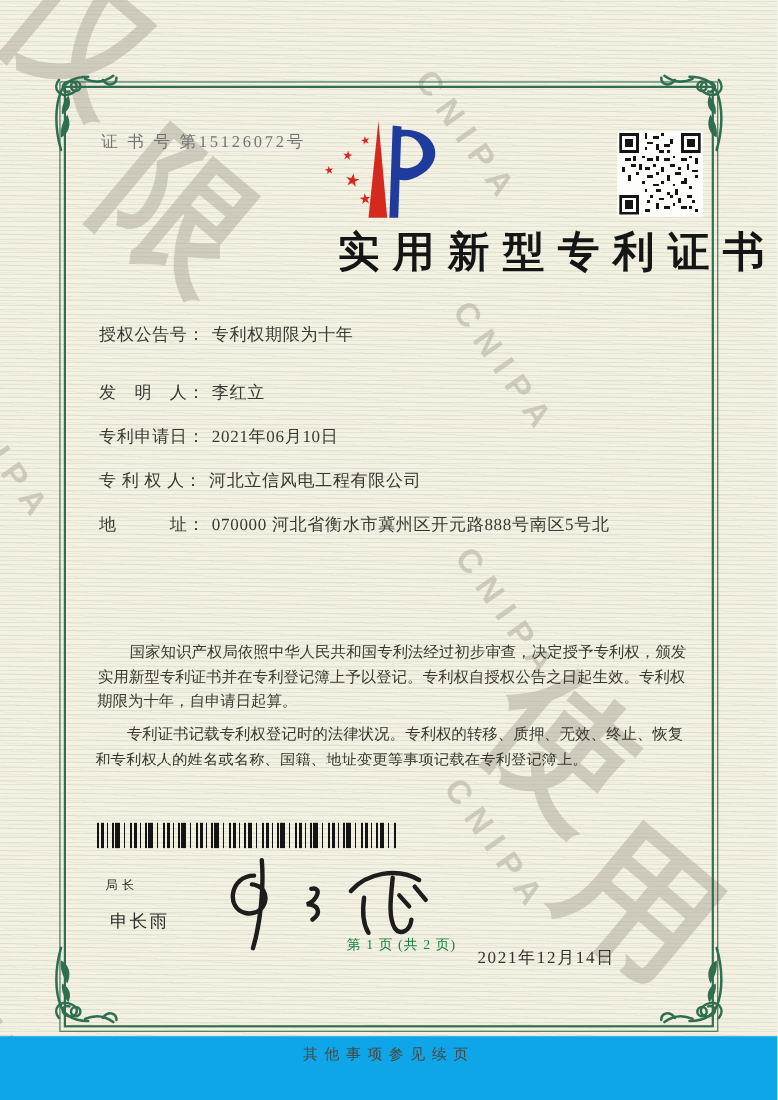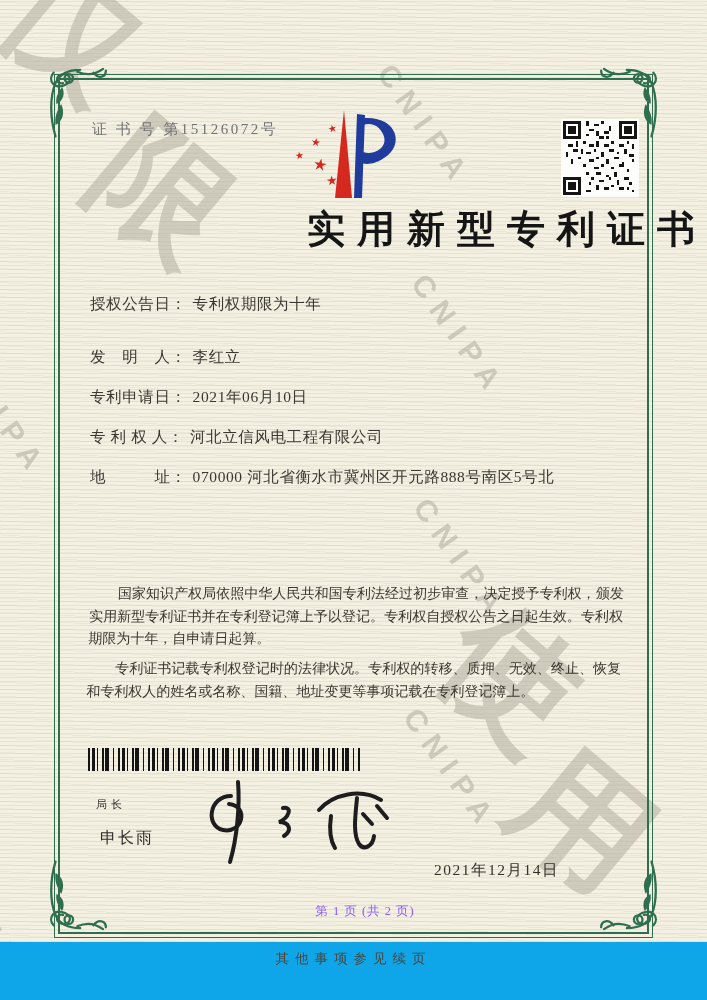--- a/index.html
+++ b/index.html
@@ -58,22 +58,22 @@
       #141414 4px 7px, transparent 7px 9px,
       #141414 9px 10px, transparent 10px 14px,
       #141414 14px 16px, transparent 16px 17px,
       #141414 17px 21px, transparent 21px 25px,
       #141414 25px 26px, transparent 26px 30px);}
   
   .signer-role{position:absolute;left:96px;top:797px;font-size:11px;letter-spacing:4px;color:#2e2c27;}
   .signer-name{position:absolute;left:100px;top:828px;font-size:16px;letter-spacing:2px;color:#2e2c27;}
   .signature{position:absolute;left:178px;top:776px;width:246px;height:90px;}
   .issue-date{position:absolute;left:434px;top:860px;font-size:15.5px;letter-spacing:1.5px;color:#34322c;}
-  .page-info{position:absolute;left:0;right:0;top:903px;text-align:center;font-size:12.5px;
-             letter-spacing:1px;color:#8b5cf6;padding-left:23px;}
+  .page-info{position:absolute;left:0;right:0;top:851px;text-align:center;font-size:12.5px;
+             letter-spacing:1px;color:#15803d;padding-left:23px;}
   
   .white-strip{position:absolute;left:0;top:942px;width:707px;height:58px;background:#0ea5e9;}
   .note{padding-top:8px;text-align:center;font-size:13.5px;letter-spacing:6px;color:#4a473c;}
 </style>
 </head>
 <body>
 
 <div class="page">
   <div class="texture"></div>
 
@@ -224,21 +224,21 @@
         <rect x="25" y="26" width="1" height="1"></rect>
       <rect x="27" y="27" width="1" height="1"></rect>
         <rect x="9" y="27" width="2" height="1"></rect>
     </svg>
   </div>
 
   <h1 class="title">实用新型专利证书</h1>
 
   <div class="fields">
     <div class="field first">
-      <span class="flabel">授权公告日：</span><span>专利权期限为十年</span>
+      <span class="flabel">授权公告号：</span><span>专利权期限为十年</span>
     </div>
     <div class="field">
       <span class="flabel">发　明　人：</span><span>李红立</span>
     </div>
     <div class="field">
       <span class="flabel">专利申请日：</span><span>2021年06月10日</span>
     </div>
     <div class="field">
       <span class="flabel">专 利 权 人：</span><span>河北立信风电工程有限公司</span>
     </div>

